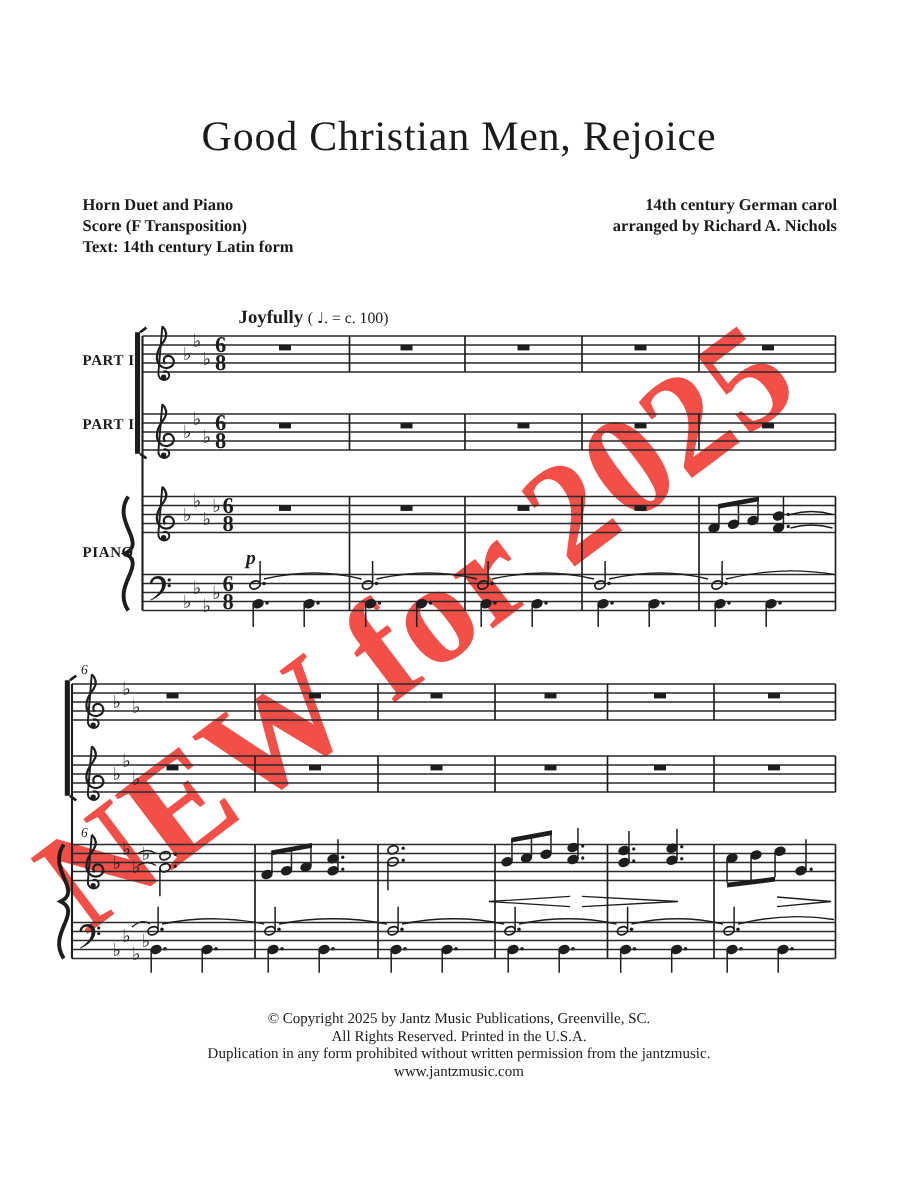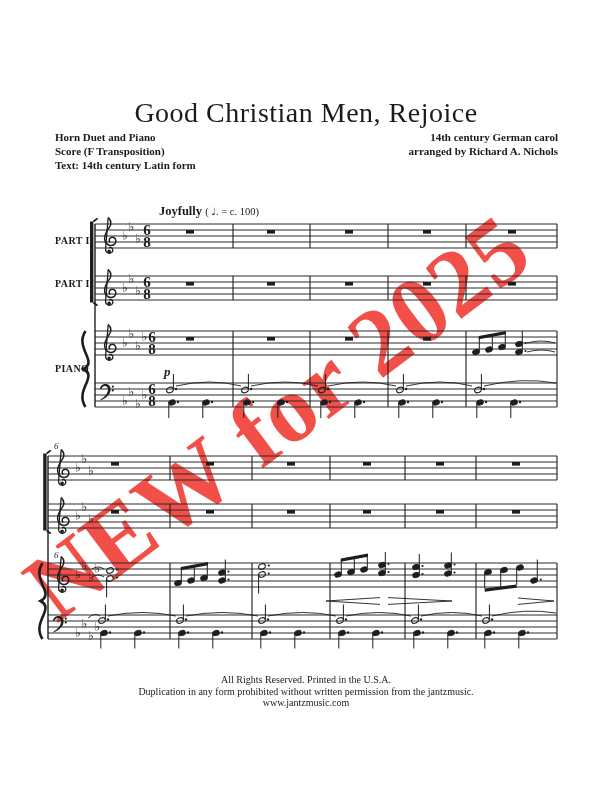--- a/index.html
+++ b/index.html
@@ -4,21 +4,21 @@
 <style>
   html,body{margin:0;padding:0;background:#e8e8e8;}
   .page{position:relative;width:612px;height:792px;background:#ffffff;overflow:hidden;
         font-family:"Liberation Serif", serif;color:#1b1b1b;}
   
   .watermark{position:absolute;left:277px;top:417px;transform:translate(-50%,-50%) rotate(-37deg);
              font-family:"Liberation Serif",serif;font-weight:bold;font-size:96px;letter-spacing:1px;
              white-space:nowrap;opacity:.93;z-index:1;}
   .score-svg{position:absolute;left:0;top:0;z-index:2;}
   .txt{position:absolute;z-index:3;}
-  .title{left:0;right:0;top:76px;text-align:center;font-size:28px;letter-spacing:.5px;margin-top:21px;}
+  .title{left:0;right:0;top:76px;text-align:center;font-size:28px;letter-spacing:.5px;}
   .hdr{font-size:11px;font-weight:bold;line-height:14px;top:130px;}
   .hdr-left{left:55px;text-align:left;}
   .hdr-right{right:54px;text-align:right;}
   .tempo{left:159px;top:204px;font-size:12.5px;}
   .tempo .tw{font-weight:bold;}
   .tempo .tm{font-size:10.5px;font-weight:normal;}
   .tempo .note{font-family:"DejaVu Sans",sans-serif;font-size:10px;}
   .stafflabel{font-size:10px;font-weight:bold;letter-spacing:.4px;}
   .lbl-p1{left:55px;top:235px;}
   .lbl-p2{left:55px;top:278px;text-align:center;}
@@ -303,18 +303,19 @@
   <div class="txt tempo">
     <span class="tw">Joyfully</span>
     <span class="tm"><span>( </span><span class="note">♩</span><span>. = c. 100)</span></span>
   </div>
 
   <div class="txt stafflabel lbl-p1">PART I</div>
   <div class="txt stafflabel lbl-p2">PART II</div>
   <div class="txt stafflabel lbl-pn">PIANO</div>
 
   <div class="txt footer">
+    <div>©  Copyright  2025 by Jantz Music Publications, Greenville, SC.</div>
     <div>All Rights Reserved.  Printed in the U.S.A.</div>
     <div>Duplication in any form prohibited without written permission from the jantzmusic.</div>
     <div>www.jantzmusic.com</div>
   </div>
 
 </div>
 
 </body></html>

